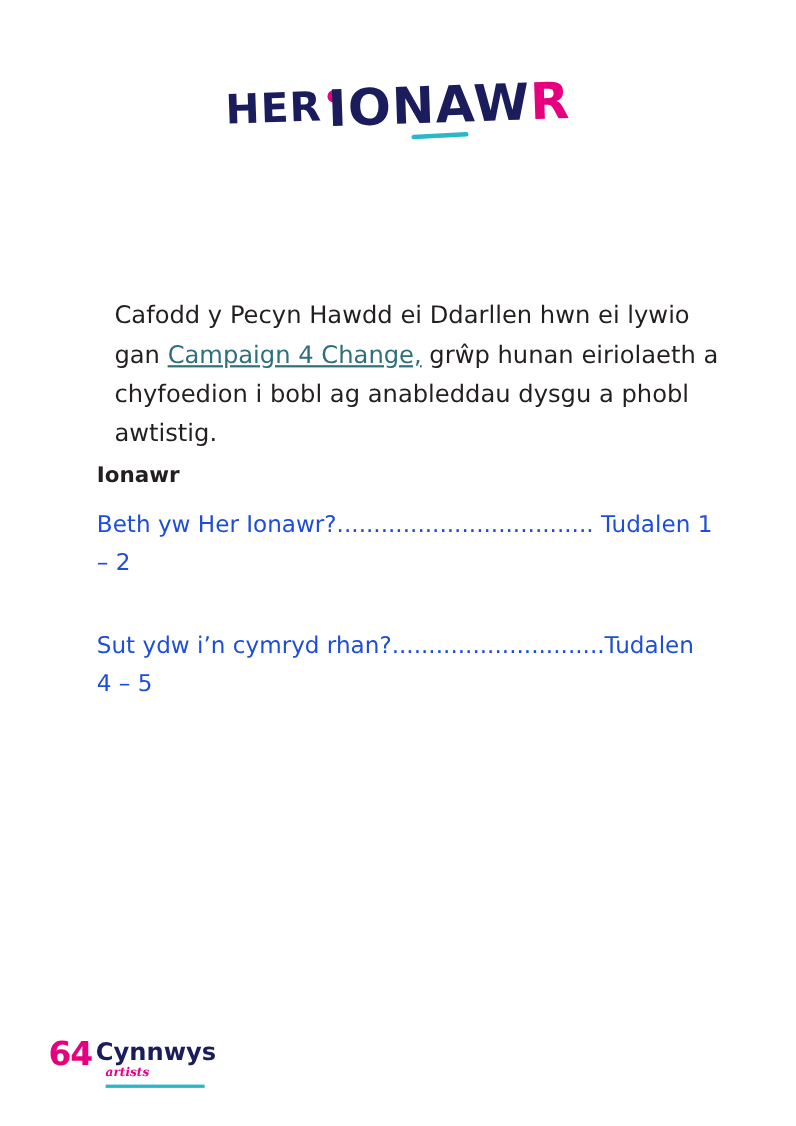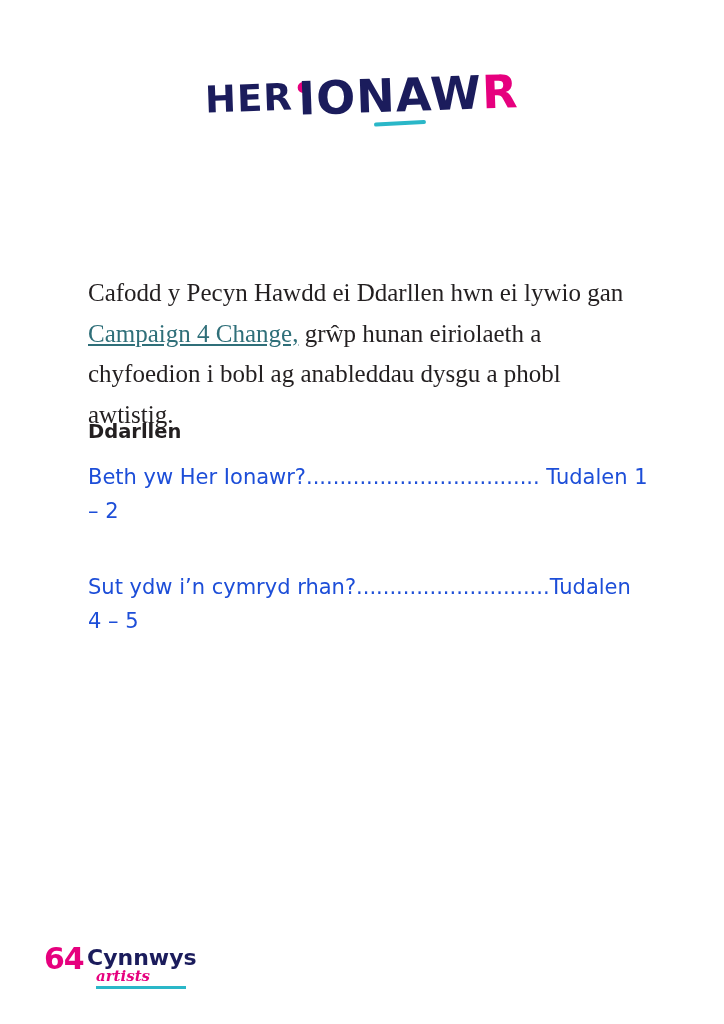--- a/index.html
+++ b/index.html
@@ -74,26 +74,25 @@
     width: 52px;
     height: 4px;
     border-radius: 3px;
     background: #2ab7c8;
   }
 
   
   .intro {
     position: absolute;
     top: 248px;
-    left: 88px;
+    left: 104px;
     width: 556px;
-    font-size: 25px;
+    font-size: 22px;
     line-height: 1.62;
     color: #231f20;
-    font-family: Liberation Serif, serif;
   }
   .intro a.link {
     color: #2f6f79;
     text-decoration: underline;
     text-underline-offset: 2px;
   }
 
   .contents-heading {
     position: absolute;
     top: 420px;
@@ -148,21 +147,21 @@
     color: #1b1c5c;
     line-height: 1;
   }
   .fl-artists {
     position: absolute;
     left: 52px;
     top: 27px;
     font-family: "DejaVu Serif", serif;
     font-style: italic;
     font-weight: bold;
-    font-size: 15px;
+    font-size: 11px;
     color: #e6007e;
     line-height: 1;
   }
   .fl-bar {
     position: absolute;
     left: 52px;
     top: 44px;
     width: 90px;
     height: 3px;
     background: #2ab7c8;
@@ -181,21 +180,21 @@
     <div class="logo-ionawr">
       <span>IONAW</span><span class="pink-a">R</span>
       <span class="logo-underline"></span>
     </div>
   </div>
 
   <p class="intro">
     <span>Cafodd y Pecyn Hawdd ei Ddarllen hwn ei lywio gan </span><a class="link" href="#">Campaign 4 Change,</a><span> grŵp hunan eiriolaeth a chyfoedion i bobl ag anableddau dysgu a phobl awtistig.</span>
   </p>
 
-  <div class="contents-heading">Ddarllen</div>
+  <div class="contents-heading">Ionawr</div>
 
   <div class="toc">
     <div class="toc-item">Beth yw Her Ionawr?................................... Tudalen 1 – 2</div>
     <div class="toc-item">Sut ydw i’n cymryd rhan?.............................Tudalen 4 – 5</div>
   </div>
 
   <div class="footer-logo">
     <span class="fl-64">64</span>
     <span class="fl-million">Cynnwys</span>
     <span class="fl-artists">artists</span>

